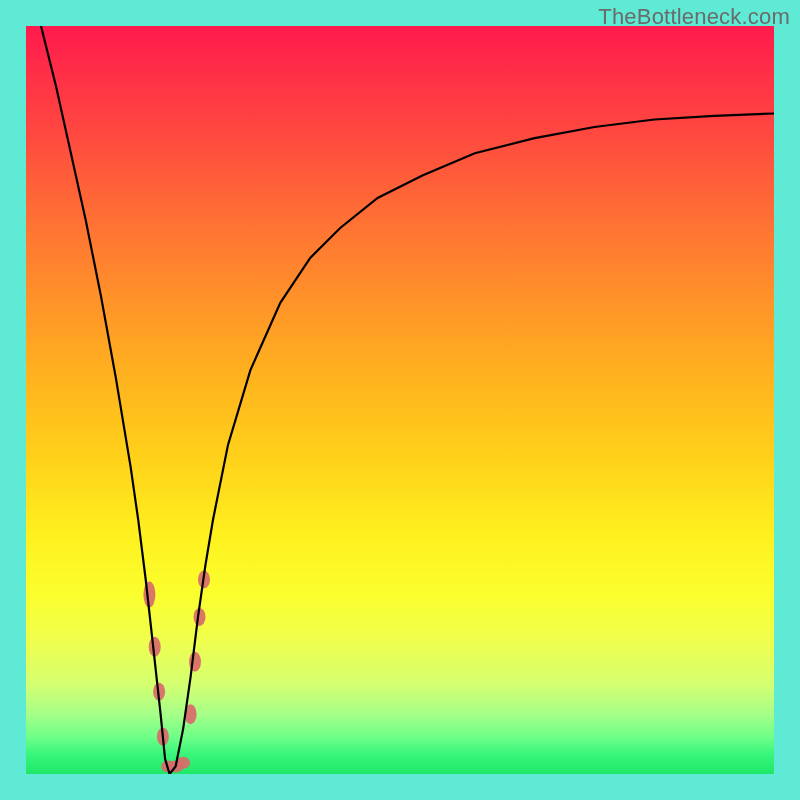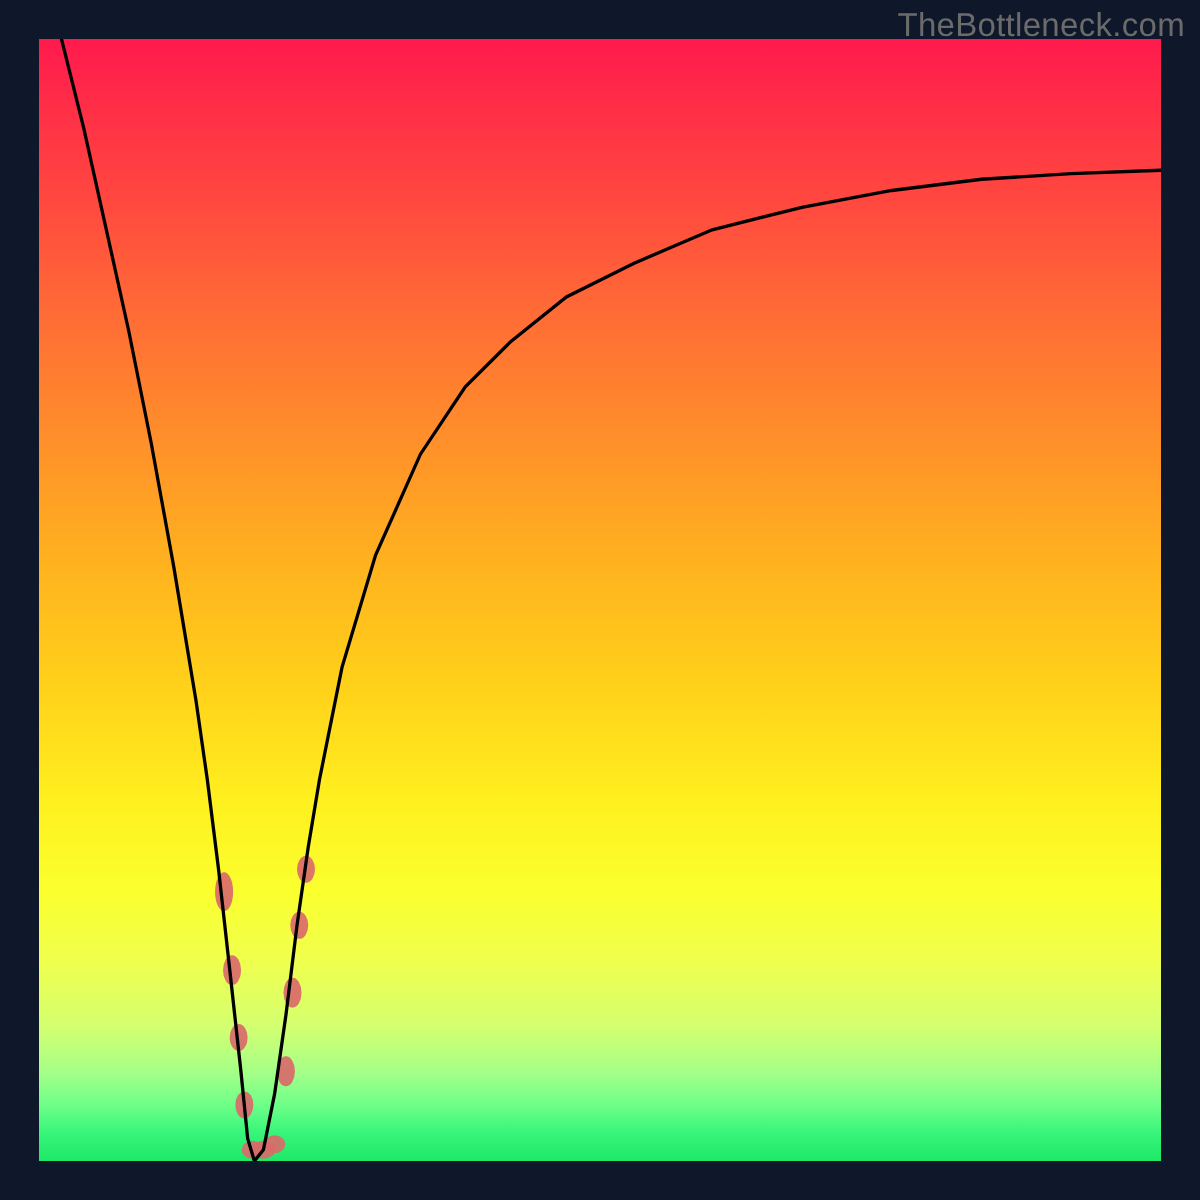--- a/index.html
+++ b/index.html
@@ -8,21 +8,21 @@
     width: 800px;
     height: 800px;
     overflow: hidden;
     font-family: Arial, Helvetica, sans-serif;
     background: #000;
   }
   .frame {
     position: relative;
     width: 800px;
     height: 800px;
-    background: #0f172a;
+    background: #5eead4;
   }
   .plot {
     position: absolute;
     left: 26px;
     top: 26px;
     width: 748px;
     height: 748px;
     overflow: hidden;
   }
   .gradient {

